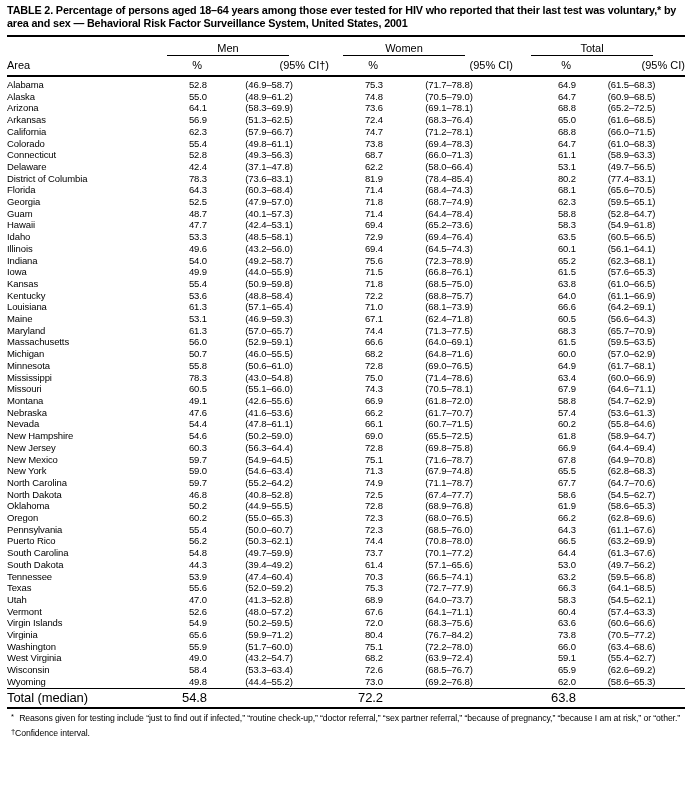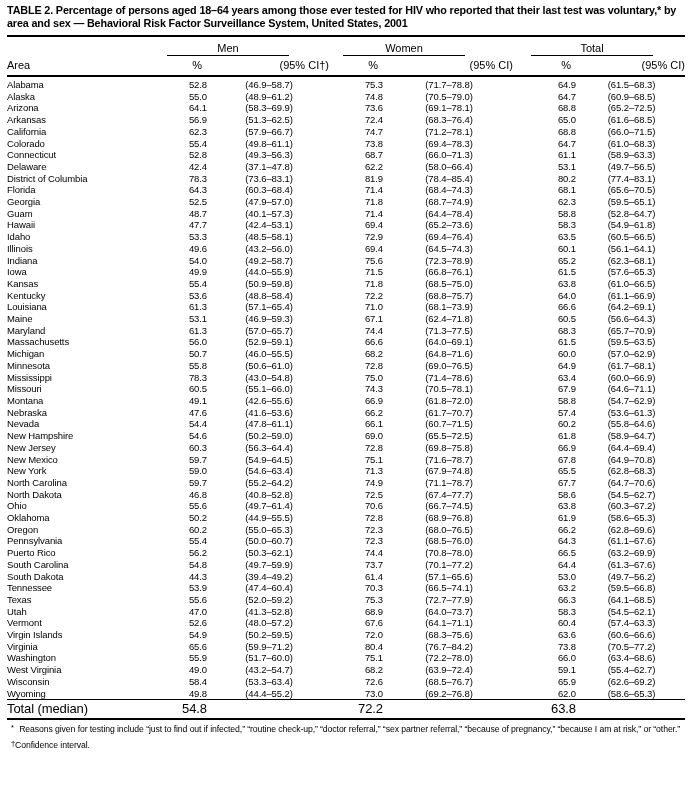--- a/index.html
+++ b/index.html
@@ -392,29 +392,20 @@
         <tr>
           <td class="c-area">North Dakota</td>
           <td class="c-pct">46.8</td>
           <td class="c-ci">(40.8–52.8)</td>
           <td class="c-pct">72.5</td>
           <td class="c-ci">(67.4–77.7)</td>
           <td class="c-pct">58.6</td>
           <td class="c-ci">(54.5–62.7)</td>
         </tr>
         <tr>
-          <td class="c-area">Ohio</td>
-          <td class="c-pct">55.6</td>
-          <td class="c-ci">(49.7–61.4)</td>
-          <td class="c-pct">70.6</td>
-          <td class="c-ci">(66.7–74.5)</td>
-          <td class="c-pct">63.8</td>
-          <td class="c-ci">(60.3–67.2)</td>
-        </tr>
-        <tr>
           <td class="c-area">Oklahoma</td>
           <td class="c-pct">50.2</td>
           <td class="c-ci">(44.9–55.5)</td>
           <td class="c-pct">72.8</td>
           <td class="c-ci">(68.9–76.8)</td>
           <td class="c-pct">61.9</td>
           <td class="c-ci">(58.6–65.3)</td>
         </tr>
         <tr>
           <td class="c-area">Oregon</td>

